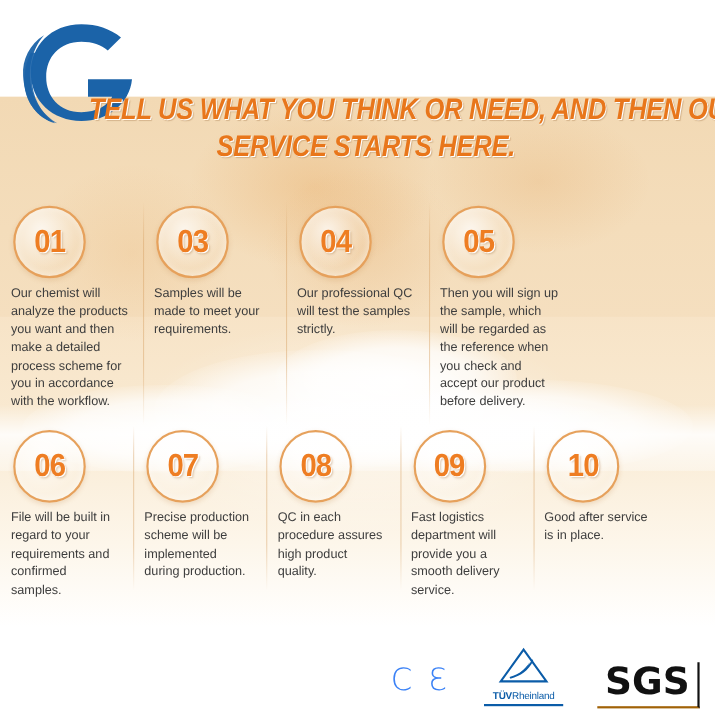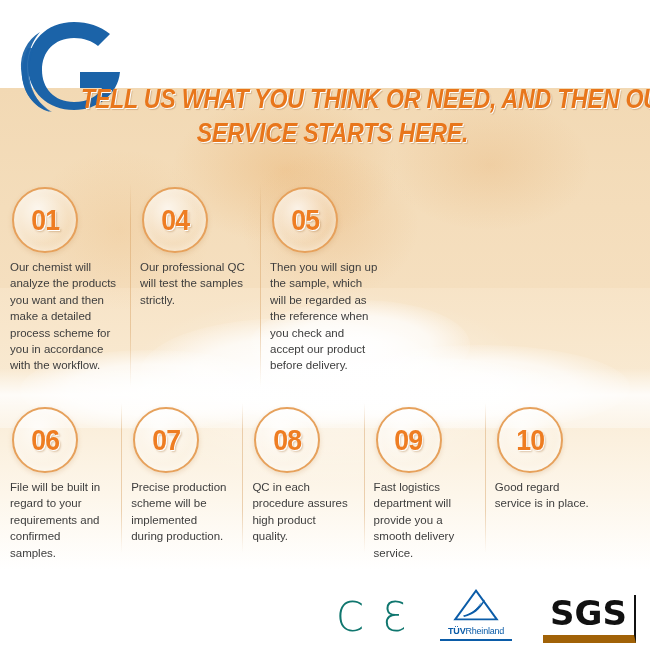--- a/index.html
+++ b/index.html
@@ -133,21 +133,21 @@
     width: 650px;
     height: 395px;
   }
   .row {
     position: absolute;
     left: 0;
     width: 606px;
     display: flex;
   }
   .row-1 { top: 0px;   height: 222px; }
-  .row-2 { top: 220px; height: 168px; }
+  .row-2 { top: 204px; height: 168px; }
 
   .cell {
     position: relative;
     width: 130px;
     box-sizing: border-box;
     padding: 0 10px 0 10px;
   }
   
   .cell + .cell::before {
     content: "";
@@ -207,24 +207,24 @@
   .cert-row {
     position: absolute;
     right: 14px;
     top: 0;
     display: flex;
     align-items: flex-end;
     gap: 30px;
   }
   .cert-ce {
     font-family: "DejaVu Sans", sans-serif;
-    font-size: 40px;
+    font-size: 28px;
     line-height: 40px;
     font-weight: 300;
-    color: #0f766e;
+    color: #3b82f6;
     letter-spacing: 3px;
     padding-bottom: 6px;
   }
   .cert-tuv {
     width: 74px;
     text-align: center;
     padding-bottom: 2px;
   }
   .cert-tuv-label {
     font-family: "Liberation Sans", sans-serif;
@@ -238,21 +238,21 @@
   .cert-tuv-rule {
     width: 72px;
     height: 1.5px;
     background: #0b5ca8;
     margin: 2px auto 0 auto;
   }
   .cert-sgs {
     position: relative;
     padding: 0 7px 4px 7px;
     border-right: 2px solid #111111;
-    border-bottom: 8px solid #a16207;
+    border-bottom: 2px solid #a16207;
   }
   .cert-sgs-text {
     font-family: "DejaVu Sans", sans-serif;
     font-weight: bold;
     font-size: 34px;
     line-height: 36px;
     color: #111111;
     letter-spacing: 0px;
   }
 </style>
@@ -295,20 +295,26 @@
 
     <div class="row row-1">
       <div class="cell">
         <div class="badge">
           <span class="badge-num">01</span>
         </div>
         <p class="step-text">Our chemist will analyze the products you want and then make a detailed process scheme for you in accordance with the workflow.</p>
       </div>
       <div class="cell">
         <div class="badge">
+          <span class="badge-num">03</span>
+        </div>
+        <p class="step-text">Samples will be made to meet your requirements.</p>
+      </div>
+      <div class="cell">
+        <div class="badge">
           <span class="badge-num">04</span>
         </div>
         <p class="step-text">Our professional QC will test the samples strictly.</p>
       </div>
       <div class="cell">
         <div class="badge">
           <span class="badge-num">05</span>
         </div>
         <p class="step-text">Then you will sign up the sample, which will be regarded as the reference when you check and accept our product before delivery.</p>
       </div>
@@ -336,21 +342,21 @@
       <div class="cell">
         <div class="badge">
           <span class="badge-num">09</span>
         </div>
         <p class="step-text">Fast logistics department will provide you a smooth delivery service.</p>
       </div>
       <div class="cell">
         <div class="badge">
           <span class="badge-num">10</span>
         </div>
-        <p class="step-text">Good regard service is in place.</p>
+        <p class="step-text">Good after service is in place.</p>
       </div>
     </div>
 
   </div>
 
   <div class="certs">
     <div class="cert-row">
       <div class="cert-ce">C Ɛ</div>
 
       <div class="cert-tuv">

